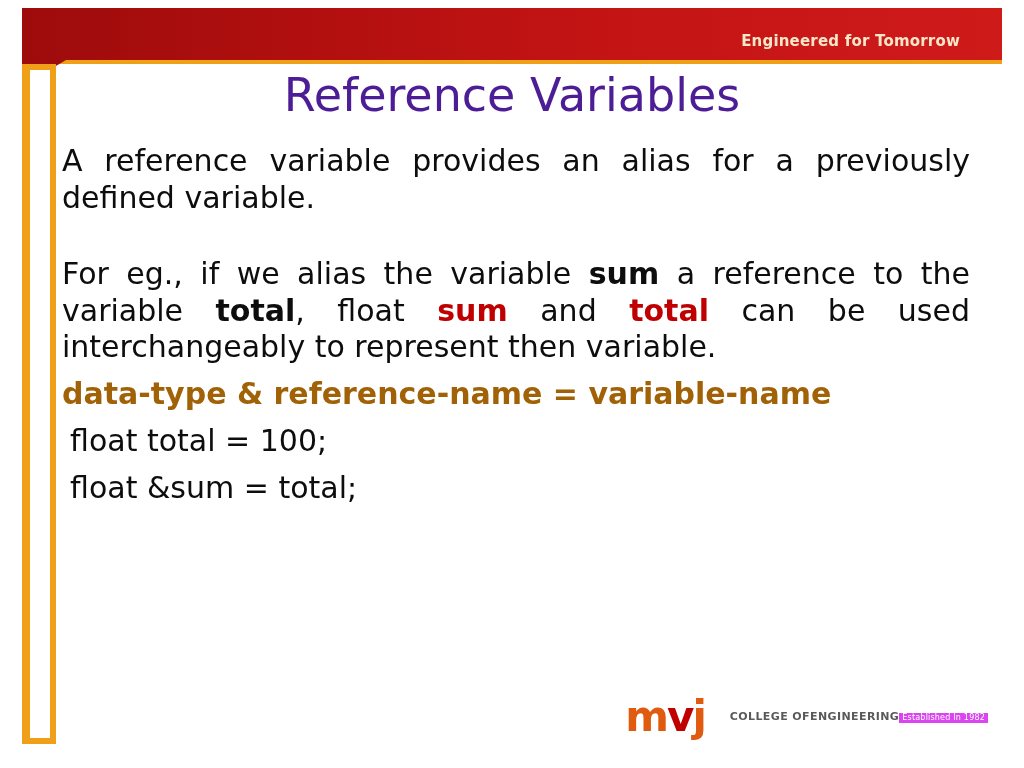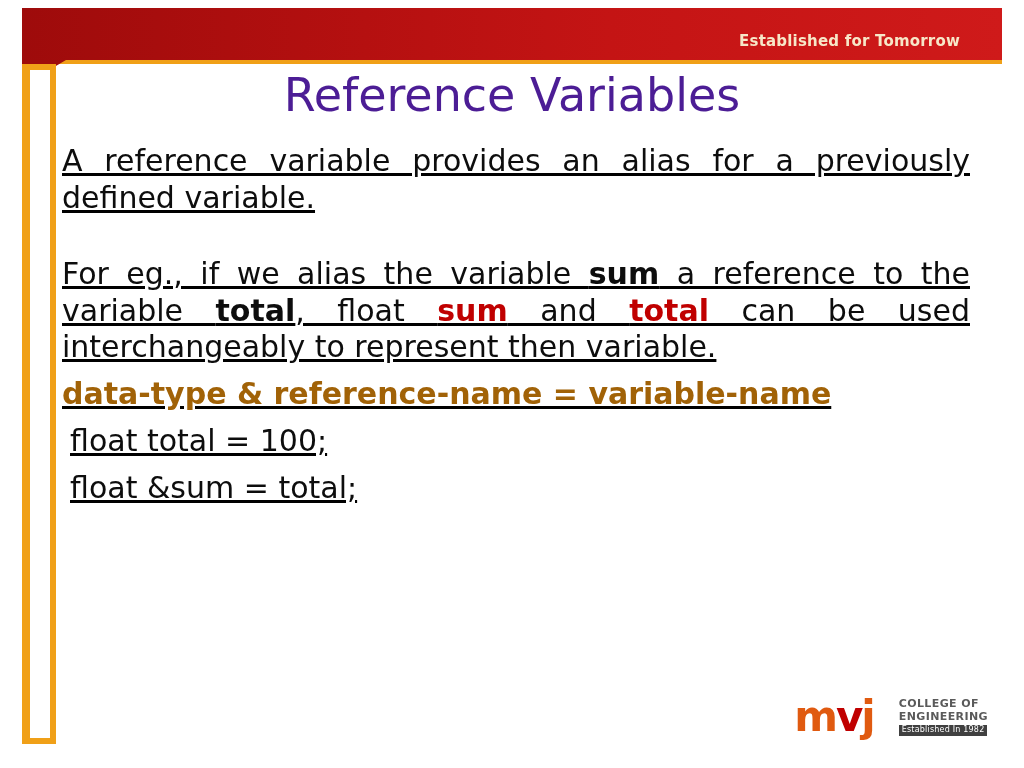--- a/index.html
+++ b/index.html
@@ -90,21 +90,20 @@
     font-size: 46px;
     color: #4c1d95;
     font-family: "DejaVu Sans", "Liberation Sans", sans-serif;
   }
 
   .body-area {
     position: absolute;
     left: 62px;
     top: 143px;
     width: 908px;
-    text-decoration: underline;
   }
 
   .para {
     font-size: 30px;
     line-height: 1.22;
     color: #0d0d0d;
     margin: 0 0 6px 0;
   }
   .para.justify {
     text-align: justify;
@@ -148,45 +147,45 @@
     font-size: 42px;
     font-weight: bold;
     line-height: 1;
     letter-spacing: -2px;
   }
   .logo-m { color: #e05a10; }
   .logo-v { color: #c00000; }
   .logo-j { color: #e05a10; }
   .logo-text {
     display: flex;
-    flex-direction: column;
+    flex-direction: row;
     line-height: 1.12;
   }
   .logo-text .l1,
   .logo-text .l2 {
     font-size: 11px;
     font-weight: bold;
     color: #5a5a5a;
     letter-spacing: 0.4px;
   }
   .logo-text .l3 {
     font-size: 8px;
     color: #ffffff;
-    background: #404040;
+    background: #d946ef;
     padding: 1px 3px;
     margin-top: 2px;
     letter-spacing: 0.2px;
     align-self: flex-start;
   }
 </style>
 </head>
 <body>
 
 <div class="top-banner">
-  <div class="banner-tagline">Established for Tomorrow</div>
+  <div class="banner-tagline">Engineered for Tomorrow</div>
 </div>
 <div class="banner-underline"></div>
 <div class="banner-notch"></div>
 
 <div class="left-bar-outer"></div>
 <div class="left-bar-inner"></div>
 <div class="left-bar-thin"></div>
 
 <div class="slide-title">Reference Variables</div>
 

